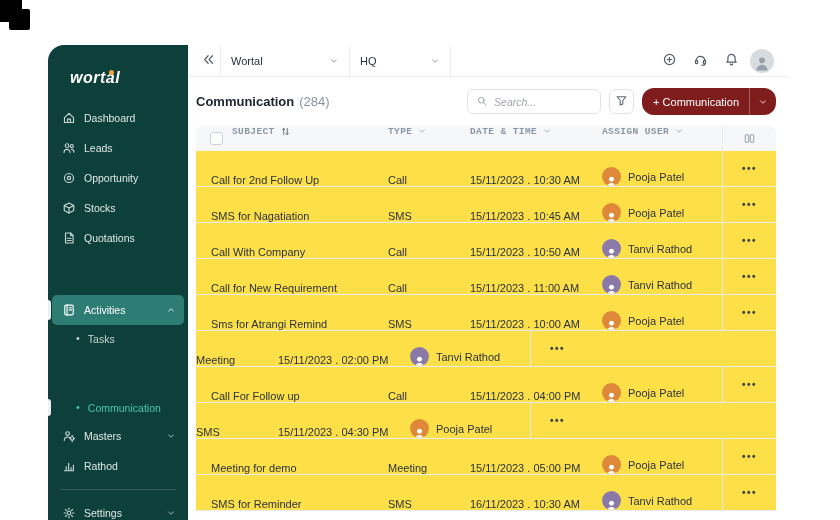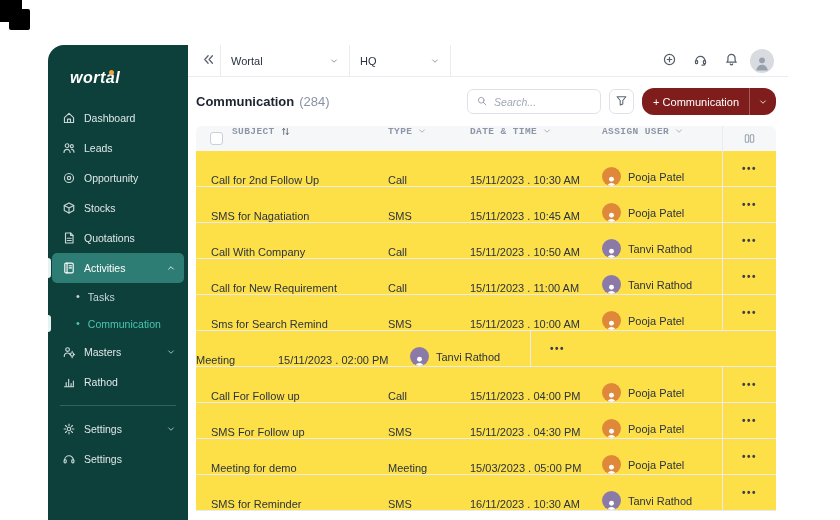--- a/index.html
+++ b/index.html
@@ -18,21 +18,21 @@
   .logo { position:relative; padding:8px 0 16px 22px; }
   .logo-text { color:#fff; font-size:16px; font-weight:bold; font-style:italic; letter-spacing:.5px; }
   .logo-dot { position:absolute; width:5px; height:5px; background:#f2a33c; border-radius:50%; top:9px; left:61px; }
   .nav { display:flex; flex-direction:column; }
   .nav-item { position:relative; display:flex; align-items:center; gap:8px; height:30px; margin:0 4px; padding:0 8px 0 10px; font-size:10.5px; border-radius:5px; cursor:pointer; color:#dfe9e8; }
   .nav-item .nav-icon { width:14px; height:14px; color:#c8d7d5; display:flex; align-items:center; justify-content:center; flex-shrink:0; }
   .nav-icon svg { width:14px; height:14px; }
   .nav-label { white-space:nowrap; }
   .nav-chev { margin-left:auto; width:10px; height:10px; color:#c8d7d5; display:flex; }
   .nav-chev svg { width:10px; height:10px; }
-  .nav-item.active { background:#2e7d74; color:#fff; }
+  .nav-item.active { background:#2e7d74; color:#fff;margin-top:42px; }
   .nav-item.active .nav-icon, .nav-item.active .nav-chev { color:#fff; }
   .nav-item.active::before { content:''; position:absolute; left:-4px; top:5px; bottom:5px; width:3px; background:#e8f2f0; border-radius:0 3px 3px 0; }
   .nav-item.sub { height:27px; padding-left:24px; color:#c9d6d5; }
   .nav-item.sub .bullet { font-size:11px; line-height:1; }
   .nav-item.sub.active { background:none; color:#49c7b2; }
   .nav-divider { margin:8px 12px; border-top:1px solid rgba(255,255,255,.18); }
 
   
   .main { flex:1; min-width:0; background:#fff; display:flex; flex-direction:column; }
 
@@ -434,21 +434,21 @@
                     </svg>
                   </span>
       <span>Tanvi Rathod</span>
     </div>
     <div class="c-actions">
       <button class="dots">•••</button>
     </div>
   </div>
 
   <div class="t-row">
-    <div class="c-subjectfull">Sms for Search Remind</div>
+    <div class="c-subjectfull">Sms for Atrangi Remind</div>
     <div class="c-type">SMS</div>
     <div class="c-date">15/11/2023 . 10:00 AM</div>
     <div class="c-user cell">
       <span class="avatar" style="background: rgb(224, 136, 58);">
                     <svg viewBox="0 0 16 16">
                       <circle cx="8" cy="5.6" r="2.6" fill="currentColor"></circle>
                       <path d="M2.8 14.6c.6-3.2 2.7-5 5.2-5s4.6 1.8 5.2 5z" fill="currentColor"></path>
                     </svg>
                   </span>
       <span>Pooja Patel</span>
@@ -487,41 +487,40 @@
                     </svg>
                   </span>
       <span>Pooja Patel</span>
     </div>
     <div class="c-actions">
       <button class="dots">•••</button>
     </div>
   </div>
 
   <div class="t-row">
-    <div class="c-subjectfull">SMS For Follow up</div>
     <div class="c-type">SMS</div>
     <div class="c-date">15/11/2023 . 04:30 PM</div>
     <div class="c-user cell">
       <span class="avatar" style="background: rgb(224, 136, 58);">
                     <svg viewBox="0 0 16 16">
                       <circle cx="8" cy="5.6" r="2.6" fill="currentColor"></circle>
                       <path d="M2.8 14.6c.6-3.2 2.7-5 5.2-5s4.6 1.8 5.2 5z" fill="currentColor"></path>
                     </svg>
                   </span>
       <span>Pooja Patel</span>
     </div>
     <div class="c-actions">
       <button class="dots">•••</button>
     </div>
   </div>
 
   <div class="t-row">
     <div class="c-subjectfull">Meeting for demo</div>
     <div class="c-type">Meeting</div>
-    <div class="c-date">15/03/2023 . 05:00 PM</div>
+    <div class="c-date">15/11/2023 . 05:00 PM</div>
     <div class="c-user cell">
       <span class="avatar" style="background: rgb(224, 136, 58);">
                     <svg viewBox="0 0 16 16">
                       <circle cx="8" cy="5.6" r="2.6" fill="currentColor"></circle>
                       <path d="M2.8 14.6c.6-3.2 2.7-5 5.2-5s4.6 1.8 5.2 5z" fill="currentColor"></path>
                     </svg>
                   </span>
       <span>Pooja Patel</span>
     </div>
     <div class="c-actions">

